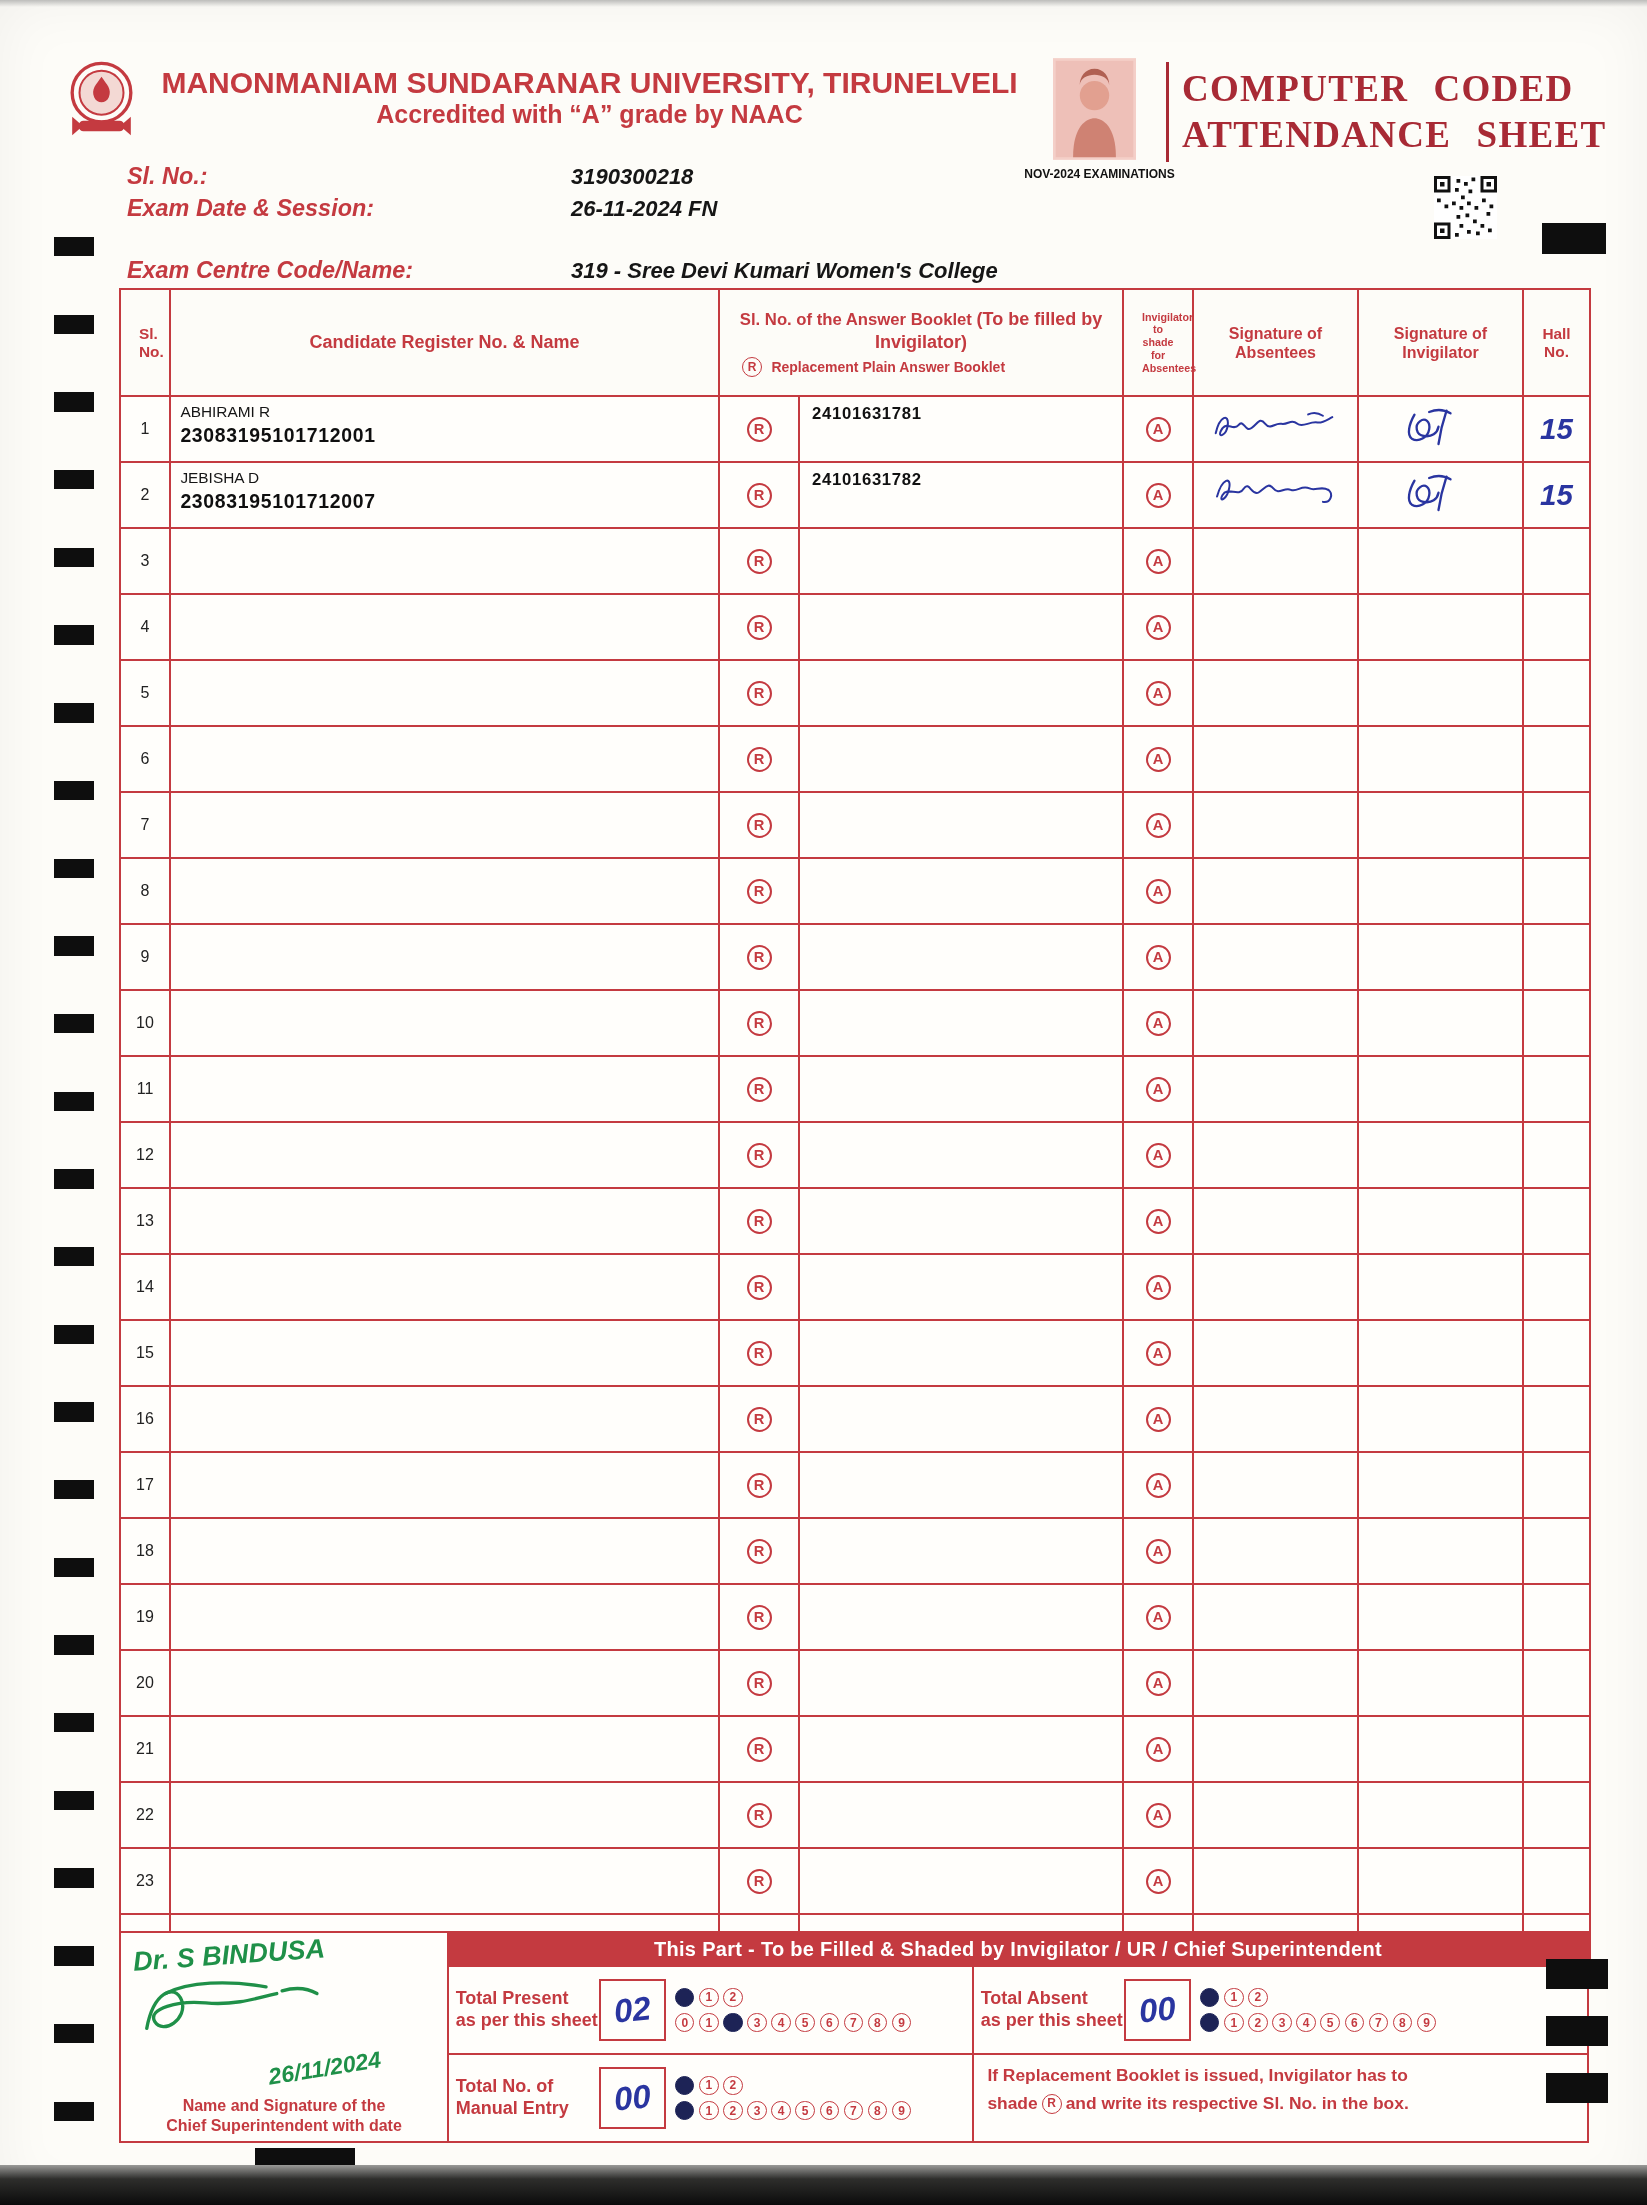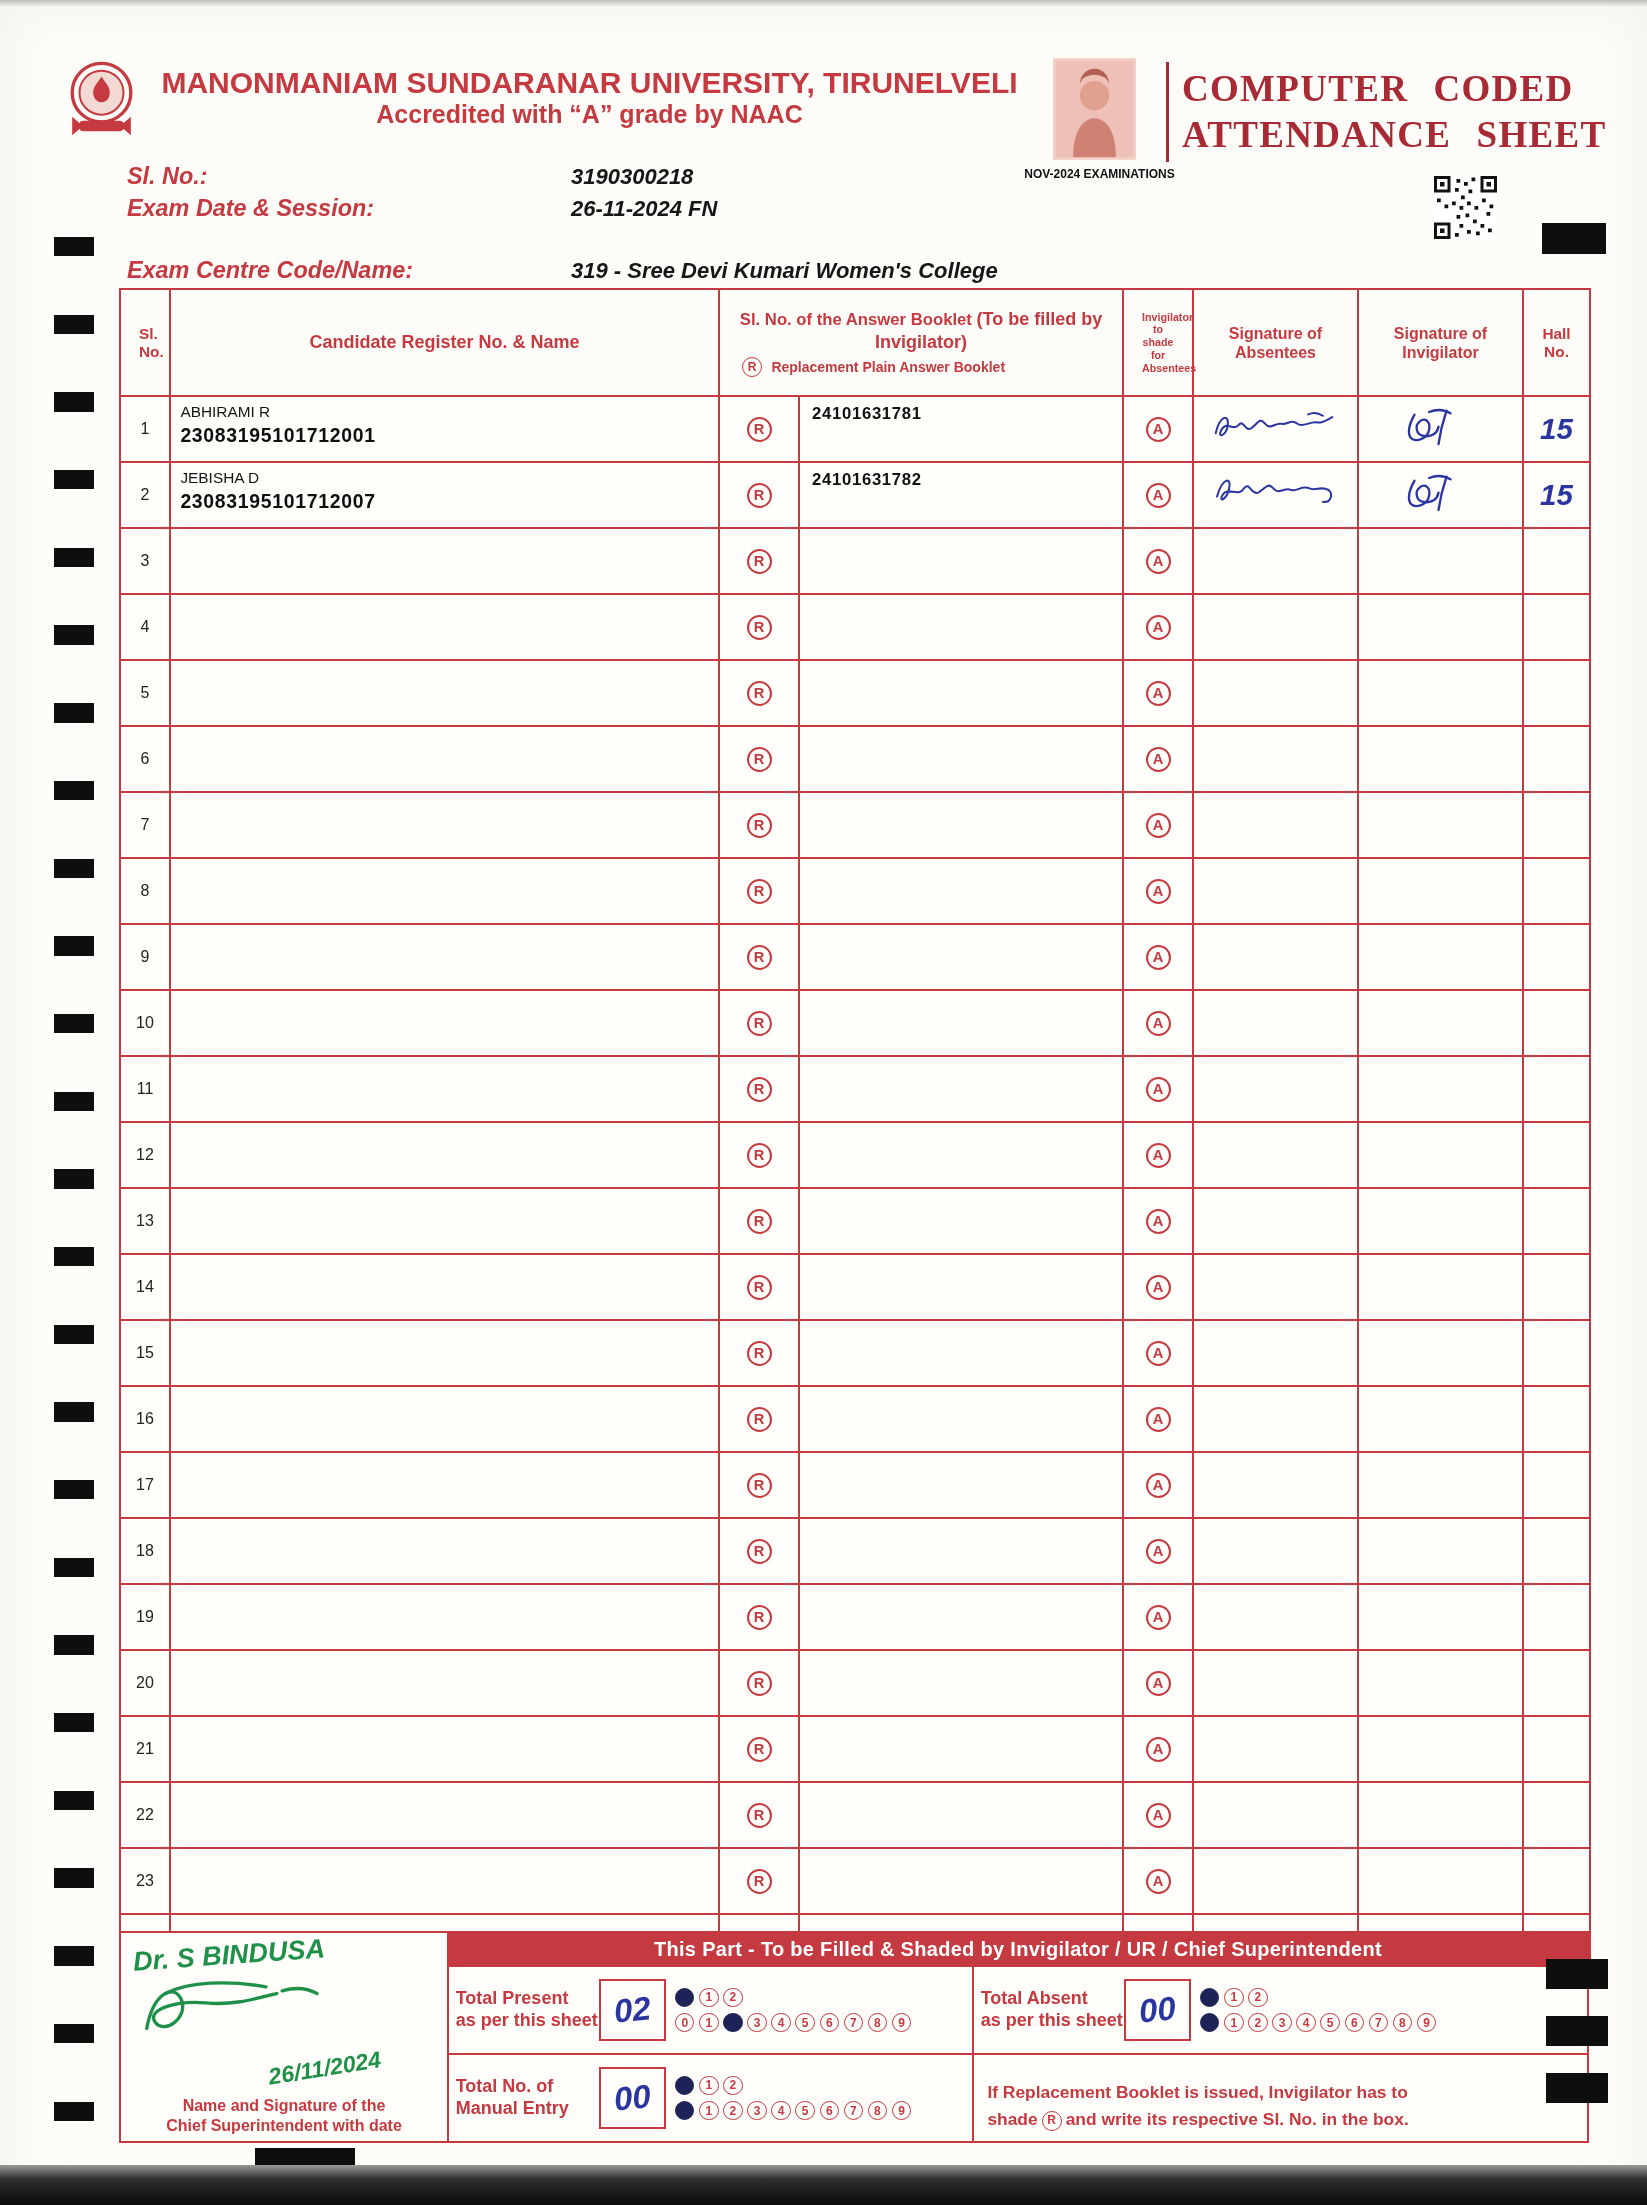--- a/index.html
+++ b/index.html
@@ -67,21 +67,21 @@
   .f-row{flex:1;display:flex;border-top:2px solid var(--red);}
   .blockA{width:525px;border-right:2px solid var(--red);display:flex;align-items:center;padding:4px 6.7px;}
   .blockB{flex:1;display:flex;align-items:center;padding:4px 6.7px;}
   .blk-label{width:143px;font-size:18px;font-weight:bold;color:var(--red);line-height:1.2;}
   .blk-box{width:67px;height:62px;border:2px solid var(--red);display:flex;align-items:center;justify-content:center;margin-right:9.4px;flex:0 0 auto;}
   .hand-blue{font-size:33px;color:var(--blue);font-style:italic;font-weight:bold;transform:rotate(-6deg);}
   .blk-bubbles{display:flex;flex-direction:column;gap:6px;}
   .b-row{display:flex;gap:4.7px;}
   .bubble{width:19.4px;height:19.4px;border:1.7px solid var(--red);border-radius:50%;color:var(--red);font-size:12px;font-weight:bold;display:flex;align-items:center;justify-content:center;}
   .bubble.filled{background:#1d2356;border-color:#1d2356;color:#1d2356;}
-  .note-cell{flex:1;padding:6.7px 13.4px;font-size:17.4px;font-weight:bold;color:var(--red);line-height:1.6;display:flex;flex-direction:column;justify-content:flex-end;}
+  .note-cell{flex:1;padding:6.7px 13.4px;font-size:17.4px;font-weight:bold;color:var(--red);line-height:1.6;display:flex;flex-direction:column;justify-content:flex-start;}
 
   .scan-bottom{position:absolute;left:0;right:0;bottom:0;height:40px;background:linear-gradient(180deg,#9a9a98,#2e2e2c 35%,#0b0b0b);}
 </style>
 </head>
 <body>
 
 <div class="page">
 
   <div class="pmarks">
       <div class="pmark"></div>

